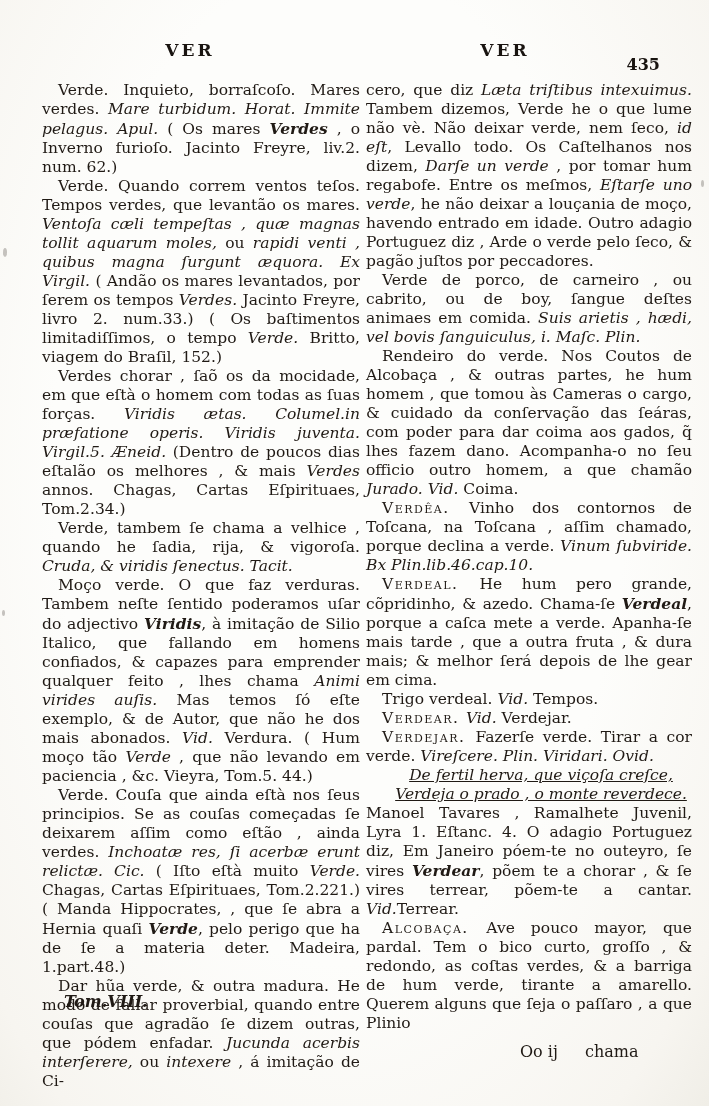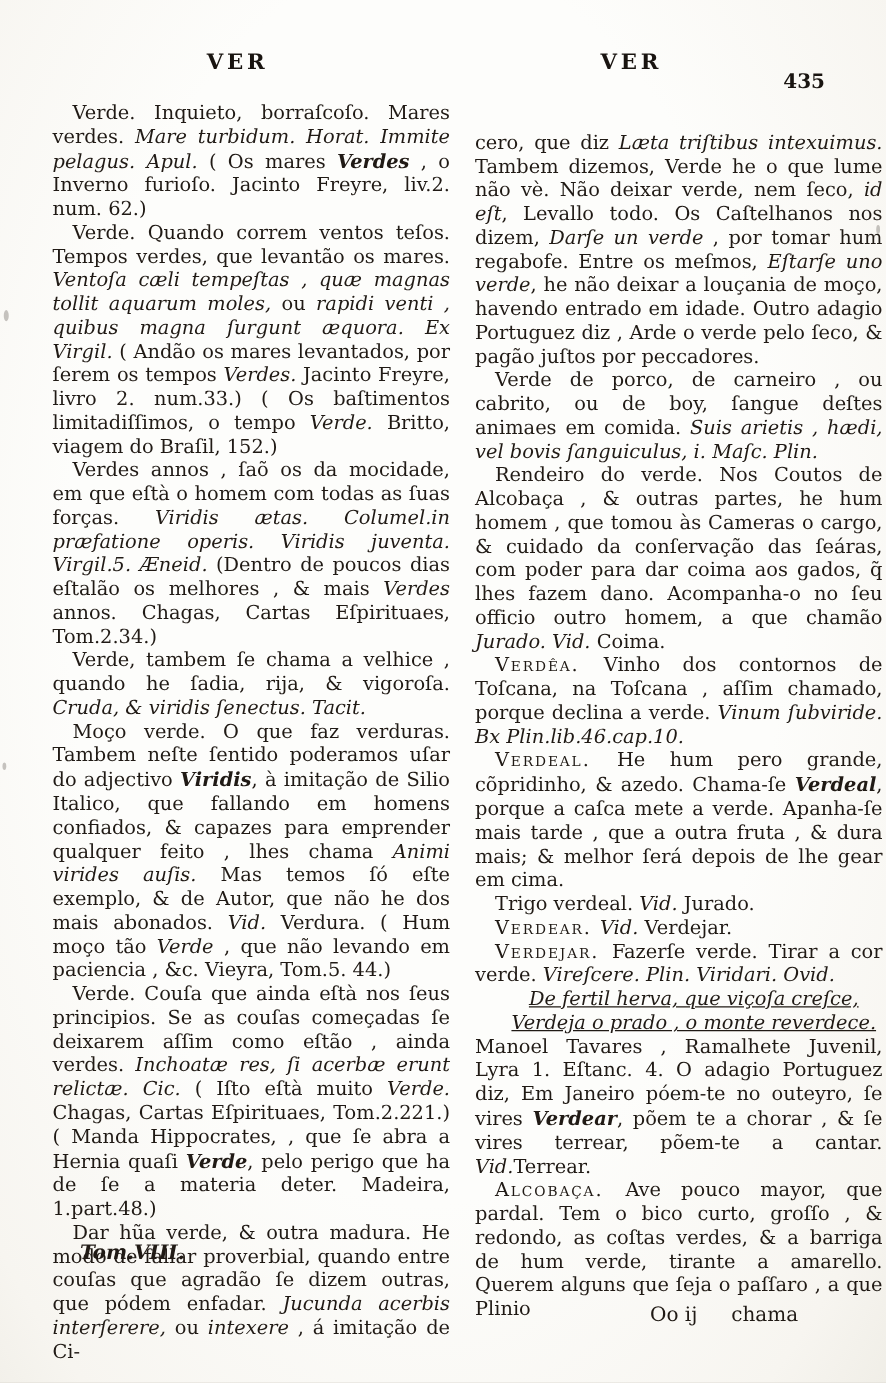--- a/index.html
+++ b/index.html
@@ -40,21 +40,21 @@
   }
   .column {
     position: absolute;
     top: 81px;
     font-size: 15.5px;
     line-height: 19px;
     text-align: justify;
     color: #201a15;
   }
   .col-left  { left: 42px;  width: 318px; }
-  .col-right { left: 380px; width: 326px; margin-top: 24px; }
+  .col-right { left: 366px; width: 326px; }
   .para { text-indent: 16px; }
   .para.noindent { text-indent: 0; }
   .para.verse {
     text-indent: 0;
     padding-left: 24px;
     font-style: italic;
     text-align: center;
     text-decoration: underline;
   }
   .s-i  { font-style: italic; }
@@ -94,33 +94,33 @@
 
 <div class="page">
 
   <div class="running-head head-left">VER</div>
   <div class="running-head head-right">VER</div>
   <div class="page-number">435</div>
 
   <div class="column col-left">
       <p class="para"><span>Verde. Inquieto, borraſcoſo. Mares verdes. </span><span class="s-i">Mare turbidum. Horat. Immite pelagus. Apul. </span><span>( Os mares </span><span class="s-bi">Verdes</span><span> , o Inverno furioſo. Jacinto Freyre, liv.2. num. 62.)</span></p>
       <p class="para"><span>Verde. Quando correm ventos teſos. Tempos verdes, que levantão os mares. </span><span class="s-i">Ventoſa cæli tempeſtas , quæ magnas tollit aquarum moles, </span><span>ou </span><span class="s-i">rapidi venti , quibus magna ſurgunt æquora. Ex Virgil. </span><span>( Andão os mares levantados, por ſerem os tempos </span><span class="s-i">Verdes. </span><span>Jacinto Freyre, livro 2. num.33.) ( Os baſtimentos limitadiſſimos, o tempo </span><span class="s-i">Verde. </span><span>Britto, viagem do Braſil, 152.)</span></p>
-      <p class="para"><span>Verdes annos , ſaõ os da mocidade, em que eſtà o homem com todas as ſuas forças. </span><span class="s-i">Viridis ætas. Columel.in præfatione operis. Viridis juventa. Virgil.5. Æneid. </span><span>(Dentro de poucos dias eſtalão os melhores , &amp; mais </span><span class="s-i">Verdes </span><span>annos. Chagas, Cartas Eſpirituaes, Tom.2.34.)</span></p>
+      <p class="para"><span>Verdes chorar , ſaõ os da mocidade, em que eſtà o homem com todas as ſuas forças. </span><span class="s-i">Viridis ætas. Columel.in præfatione operis. Viridis juventa. Virgil.5. Æneid. </span><span>(Dentro de poucos dias eſtalão os melhores , &amp; mais </span><span class="s-i">Verdes </span><span>annos. Chagas, Cartas Eſpirituaes, Tom.2.34.)</span></p>
       <p class="para"><span>Verde, tambem ſe chama a velhice , quando he ſadia, rija, &amp; vigoroſa. </span><span class="s-i">Cruda, &amp; viridis ſenectus. Tacit.</span></p>
       <p class="para"><span>Moço verde. O que faz verduras. Tambem neſte ſentido poderamos uſar do adjectivo </span><span class="s-bi">Viridis</span><span>, à imitação de Silio Italico, que fallando em homens confiados, &amp; capazes para emprender qualquer feito , lhes chama </span><span class="s-i">Animi virides auſis. </span><span>Mas temos ſó eſte exemplo, &amp; de Autor, que não he dos mais abonados. </span><span class="s-i">Vid. </span><span>Verdura. ( Hum moço tão </span><span class="s-i">Verde</span><span> , que não levando em paciencia , &amp;c. Vieyra, Tom.5. 44.)</span></p>
       <p class="para"><span>Verde. Couſa que ainda eſtà nos ſeus principios. Se as couſas começadas ſe deixarem aſſim como eſtão , ainda verdes. </span><span class="s-i">Inchoatæ res, ſi acerbæ erunt relictæ. Cic. </span><span>( Iſto eſtà muito </span><span class="s-i">Verde. </span><span>Chagas, Cartas Eſpirituaes, Tom.2.221.)( Manda Hippocrates, , que ſe abra a Hernia quaſi </span><span class="s-bi">Verde</span><span>, pelo perigo que ha de ſe a materia deter. Madeira, 1.part.48.)</span></p>
       <p class="para"><span>Dar hũa verde, &amp; outra madura. He modo de fallar proverbial, quando entre couſas que agradão ſe dizem outras, que pódem enfadar. </span><span class="s-i">Jucunda acerbis interſerere,</span><span> ou </span><span class="s-i">intexere</span><span> , á imitação de Ci-</span></p>
     </div>
   <div class="column col-right">
       <p class="para noindent"><span>cero, que diz </span><span class="s-i">Læta triſtibus intexuimus. </span><span>Tambem dizemos, Verde he o que lume não vè. Não deixar verde, nem ſeco, </span><span class="s-i">id eſt</span><span>, Levallo todo. Os Caſtelhanos nos dizem, </span><span class="s-i">Darſe un verde </span><span>, por tomar hum regabofe. Entre os meſmos, </span><span class="s-i">Eſtarſe uno verde</span><span>, he não deixar a louçania de moço, havendo entrado em idade. Outro adagio Portuguez diz , Arde o verde pelo ſeco, &amp; pagão juſtos por peccadores.</span></p>
       <p class="para"><span>Verde de porco, de carneiro , ou cabrito, ou de boy, ſangue deſtes animaes em comida. </span><span class="s-i">Suis arietis , hædi, vel bovis ſanguiculus, i. Maſc. Plin.</span></p>
       <p class="para"><span>Rendeiro do verde. Nos Coutos de Alcobaça , &amp; outras partes, he hum homem , que tomou às Cameras o cargo, &amp; cuidado da conſervação das ſeáras, com poder para dar coima aos gados, q̃ lhes fazem dano. Acompanha-o no ſeu officio outro homem, a que chamão </span><span class="s-i">Jurado. Vid. </span><span>Coima.</span></p>
       <p class="para"><span class="s-sc">Verdêa. </span><span>Vinho dos contornos de Toſcana, na Toſcana , aſſim chamado, porque declina a verde. </span><span class="s-i">Vinum ſubviride. Bx Plin.lib.46.cap.10.</span></p>
       <p class="para"><span class="s-sc">Verdeal. </span><span>He hum pero grande, cõpridinho, &amp; azedo. Chama-ſe </span><span class="s-bi">Verdeal</span><span>, porque a caſca mete a verde. Apanha-ſe mais tarde , que a outra fruta , &amp; dura mais; &amp; melhor ſerá depois de lhe gear em cima.</span></p>
-      <p class="para"><span>Trigo verdeal. </span><span class="s-i">Vid. </span><span>Jurado.</span></p>
+      <p class="para"><span>Trigo verdeal. </span><span class="s-i">Vid. </span><span>Tempos.</span></p>
       <p class="para"><span class="s-sc">Verdear. </span><span class="s-i">Vid. </span><span>Verdejar.</span></p>
       <p class="para"><span class="s-sc">Verdejar. </span><span>Fazerſe verde. Tirar a cor verde. </span><span class="s-i">Vireſcere. Plin. Viridari. Ovid.</span></p>
       <p class="para verse"><span class="s-i">De fertil herva, que viçoſa creſce,</span></p>
       <p class="para verse"><span class="s-i">Verdeja o prado , o monte reverdece.</span></p>
       <p class="para noindent"><span>Manoel Tavares , Ramalhete Juvenil, Lyra 1. Eſtanc. 4. O adagio Portuguez diz, Em Janeiro póem-te no outeyro, ſe vires </span><span class="s-bi">Verdear</span><span>, põem te a chorar , &amp; ſe vires terrear, põem-te a cantar. </span><span class="s-i">Vid.</span><span>Terrear.</span></p>
       <p class="para"><span class="s-sc">Alcobaça. </span><span>Ave pouco mayor, que pardal. Tem o bico curto, groſſo , &amp; redondo, as coſtas verdes, &amp; a barriga de hum verde, tirante a amarello. Querem alguns que ſeja o paſſaro , a que Plinio</span></p>
     </div>
 
   <div class="footer-volume">Tom.VIII.</div>
   <div class="footer-signature">Oo ij</div>

